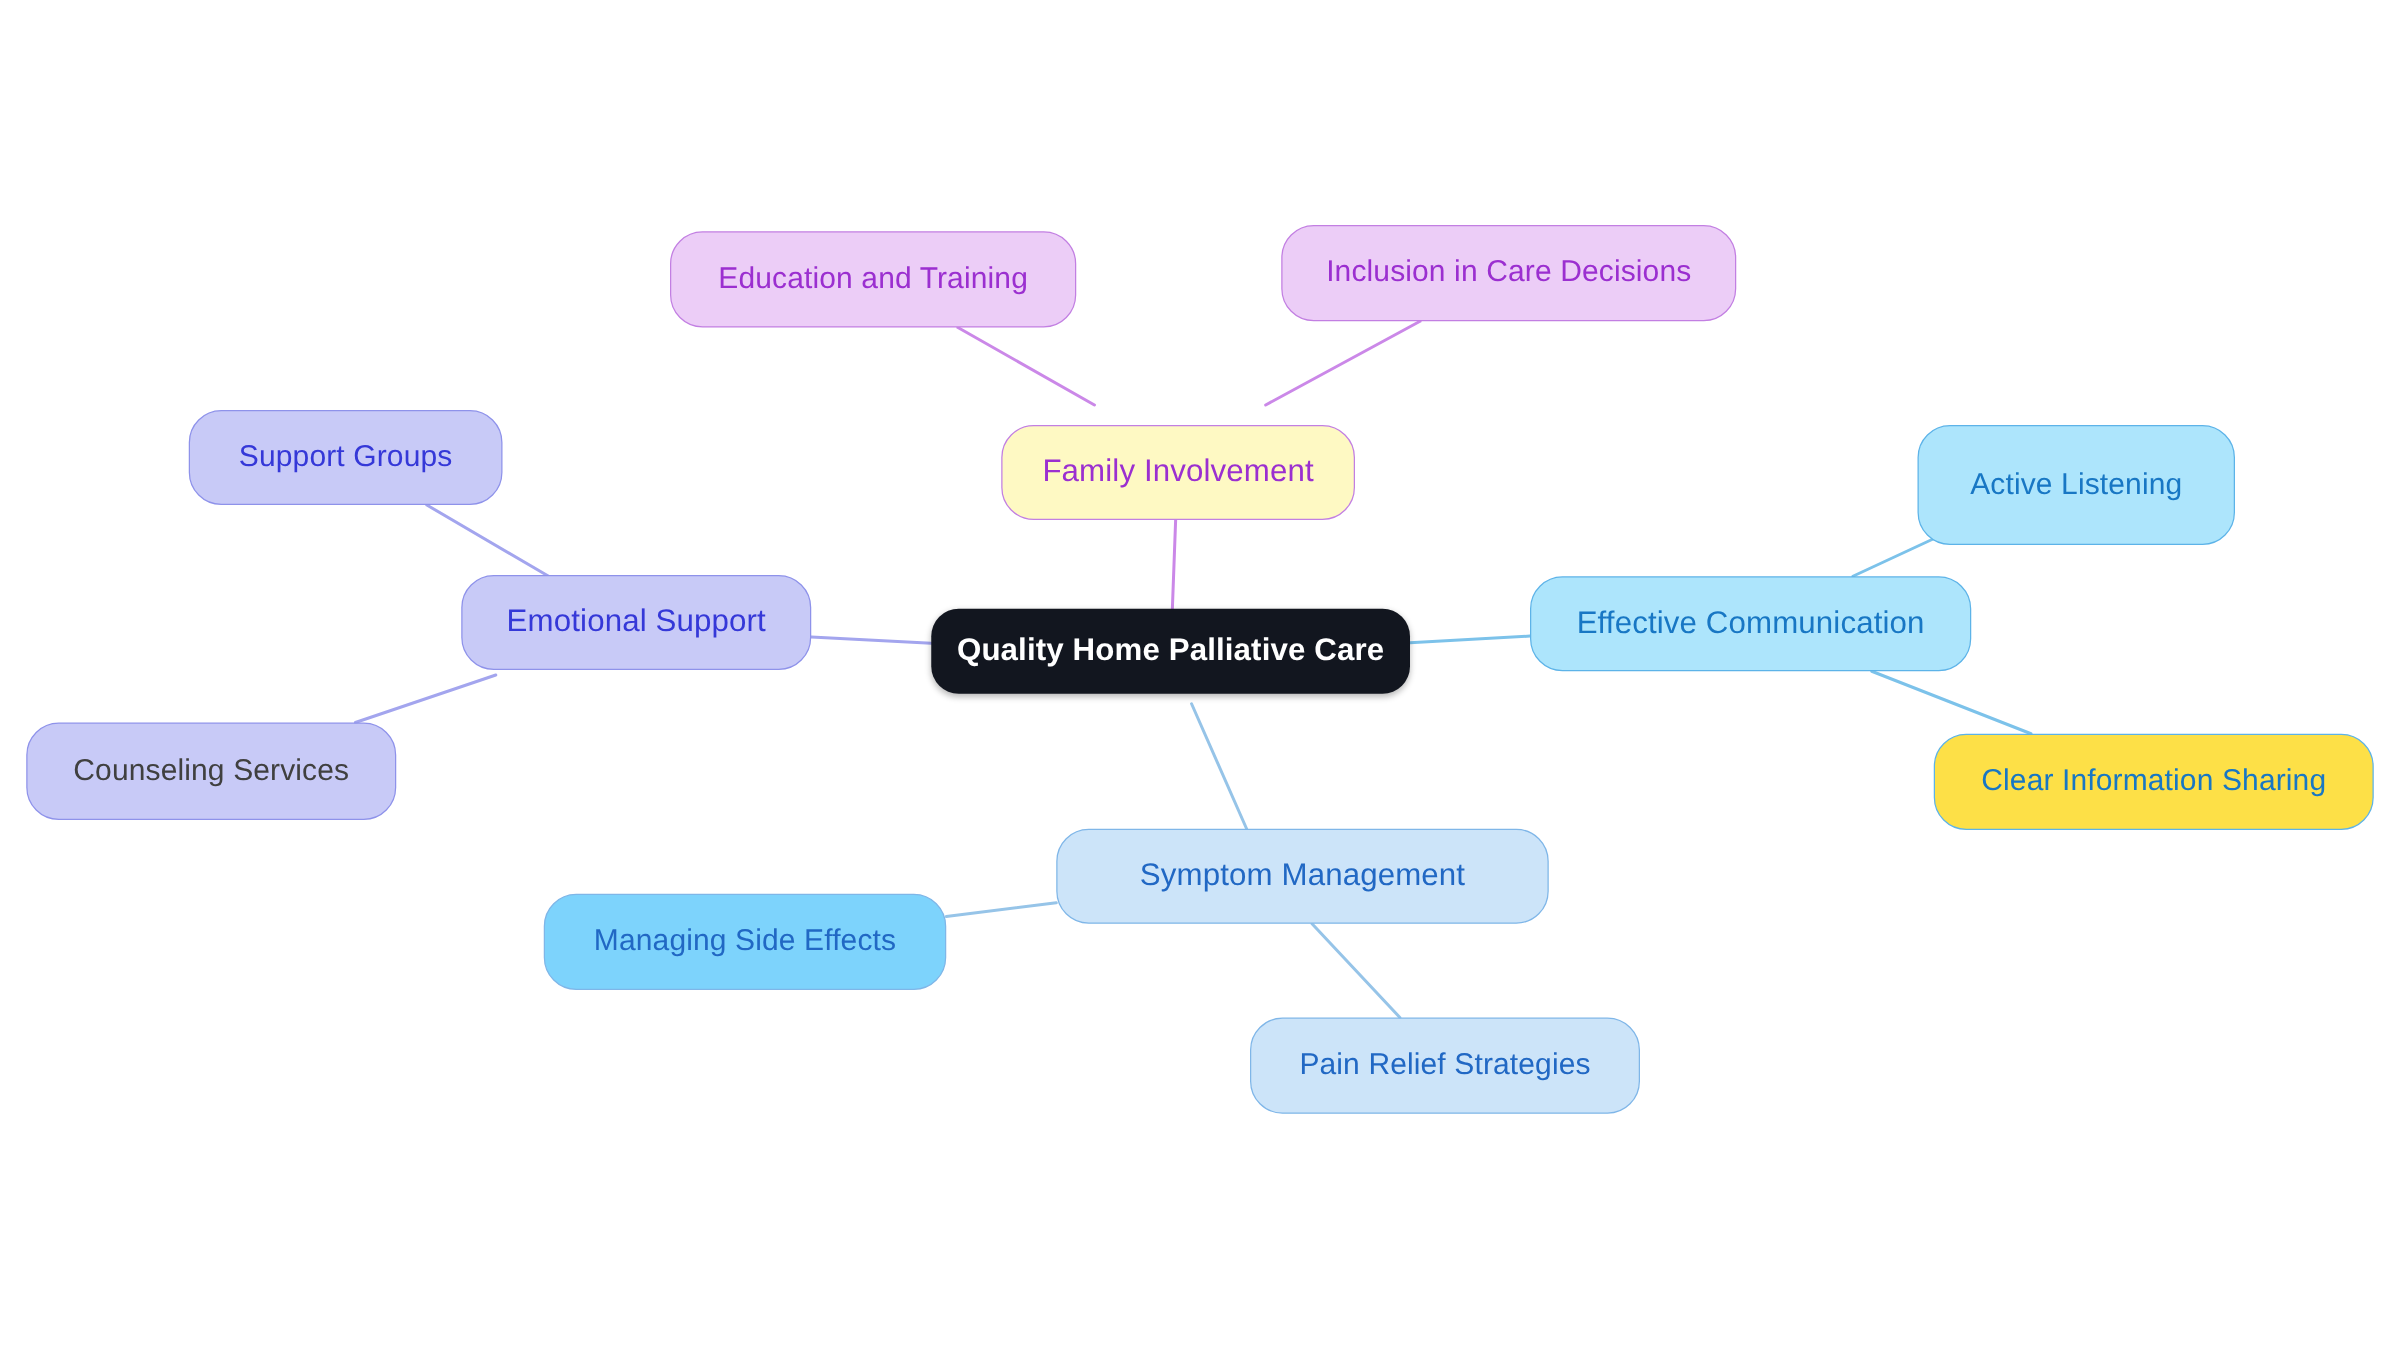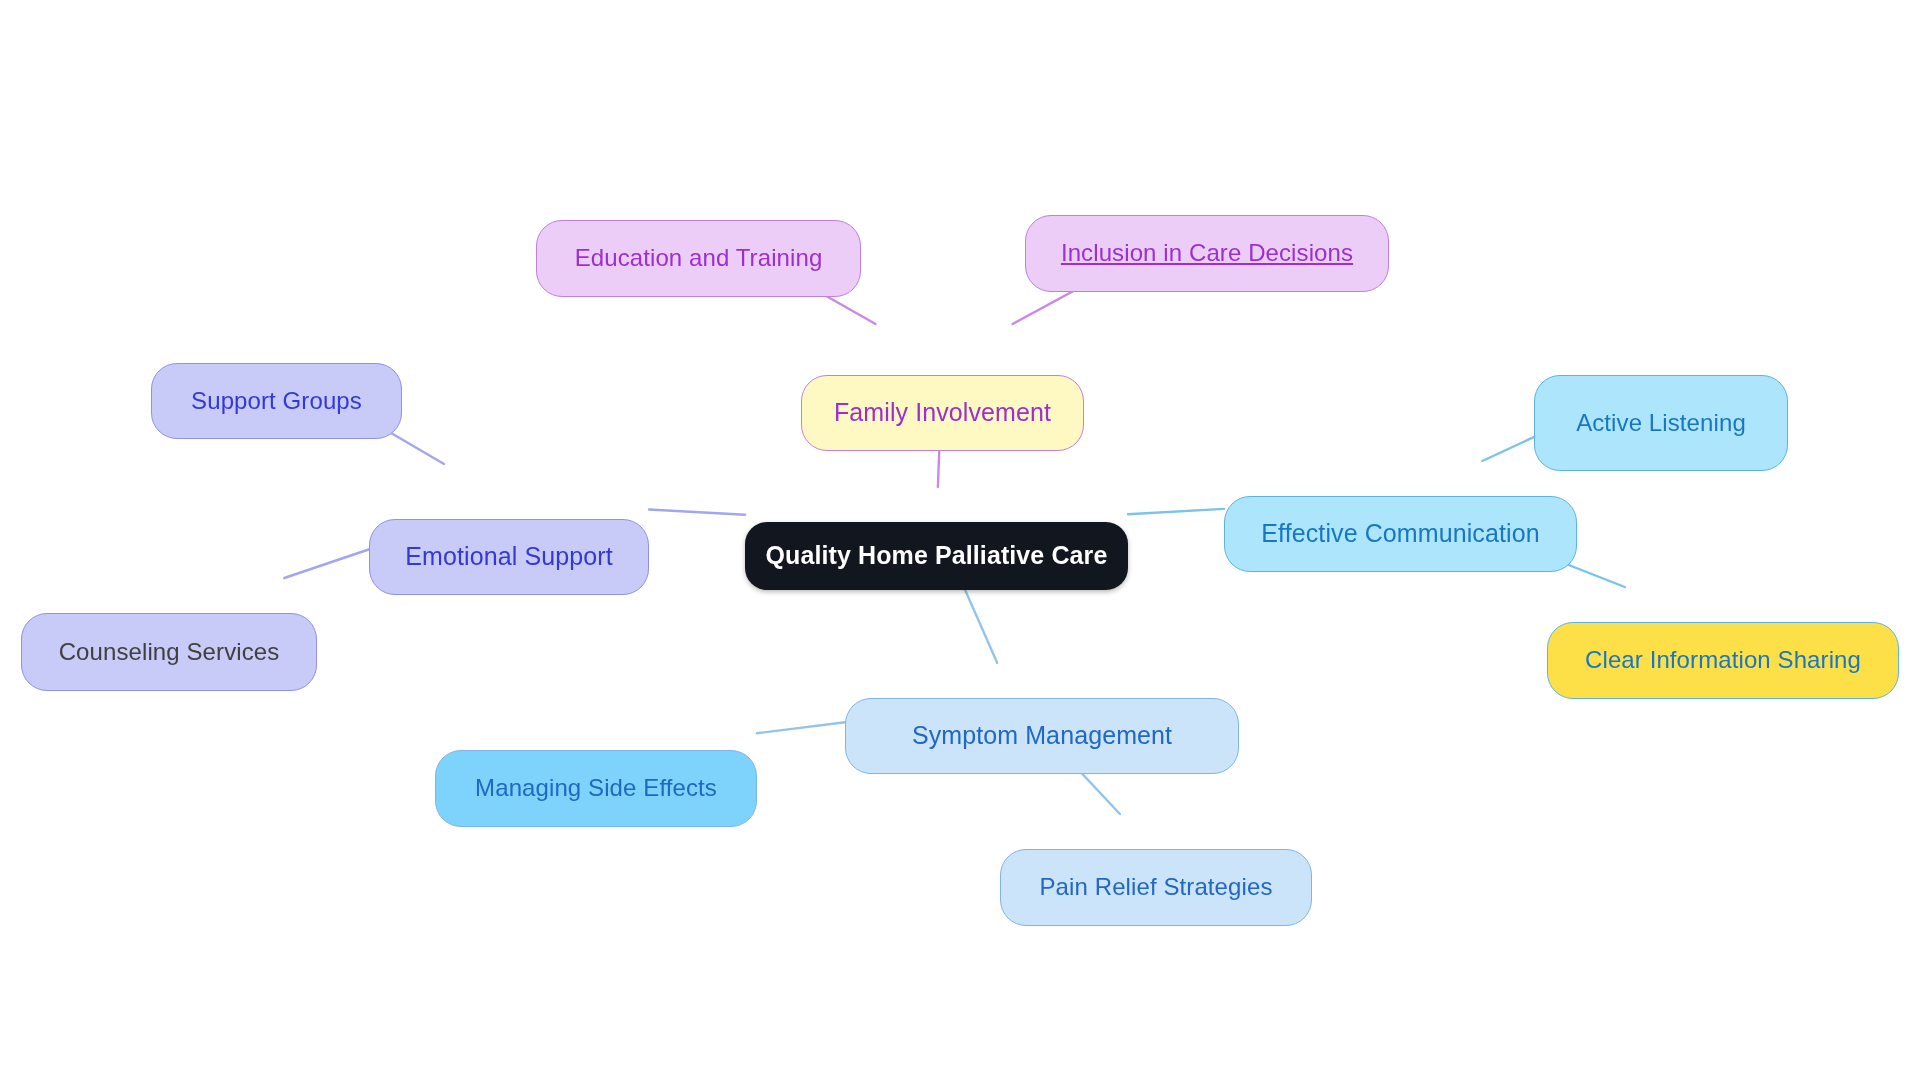--- a/index.html
+++ b/index.html
@@ -31,21 +31,20 @@
     position: absolute;
     box-sizing: border-box;
     display: flex;
     align-items: center;
     justify-content: center;
     text-align: center;
     border-style: solid;
     border-width: 1.4px;
     white-space: nowrap;
     letter-spacing: 0.1px;
-    margin-top: 35px;
   }
   .node-label {
     display: block;
     line-height: 1.1;
   }
   .node.root {
     border-radius: 22px;
     border-width: 0;
     box-shadow: 0 2px 5px rgba(0,0,0,0.28);
   }
@@ -89,32 +88,32 @@
       </div>
       <div class="node branch" style="left: 845px; top: 663px; width: 394px; height: 76px; background: rgb(204, 228, 249); border-color: rgb(127, 182, 232); color: rgb(33, 104, 196);">
         <span class="node-label">Symptom Management</span>
       </div>
       <div class="node leaf" style="left: 435px; top: 715px; width: 322px; height: 77px; background: #7dd3fc; border-color: rgb(127, 182, 232); color: rgb(33, 104, 196);">
         <span class="node-label">Managing Side Effects</span>
       </div>
       <div class="node leaf" style="left: 1000px; top: 814px; width: 312px; height: 77px; background: rgb(204, 228, 249); border-color: rgb(127, 182, 232); color: rgb(33, 104, 196);">
         <span class="node-label">Pain Relief Strategies</span>
       </div>
-      <div class="node branch" style="left: 369px; top: 484px; width: 280px; height: 76px; background: rgb(200, 202, 247); border-color: rgb(142, 146, 234); color: rgb(53, 56, 216);">
+      <div class="node branch" style="left: 369px; top: 460px; width: 280px; height: 76px; background: rgb(200, 202, 247); border-color: rgb(142, 146, 234); color: rgb(53, 56, 216);">
         <span class="node-label">Emotional Support</span>
       </div>
       <div class="node leaf" style="left: 151px; top: 328px; width: 251px; height: 76px; background: rgb(200, 202, 247); border-color: rgb(142, 146, 234); color: rgb(53, 56, 216);">
         <span class="node-label">Support Groups</span>
       </div>
       <div class="node leaf" style="left: 21px; top: 578px; width: 296px; height: 78px; background: rgb(200, 202, 247); border-color: rgb(142, 146, 234); color: #404040;">
         <span class="node-label">Counseling Services</span>
       </div>
       <div class="node branch" style="left: 801px; top: 340px; width: 283px; height: 76px; background: #fef9c3; border-color: rgb(194, 127, 226); color: rgb(155, 47, 208);">
         <span class="node-label">Family Involvement</span>
       </div>
       <div class="node leaf" style="left: 536px; top: 185px; width: 325px; height: 77px; background: rgb(236, 205, 247); border-color: rgb(194, 127, 226); color: rgb(155, 47, 208);">
         <span class="node-label">Education and Training</span>
       </div>
-      <div class="node leaf" style="left: 1025px; top: 180px; width: 364px; height: 77px; background: rgb(236, 205, 247); border-color: rgb(194, 127, 226); color: rgb(155, 47, 208); text-decoration: underline;">
+      <div class="node leaf" style="left: 1025px; top: 180px; width: 364px; height: 77px; background: rgb(236, 205, 247); border-color: rgb(194, 127, 226); color: rgb(155, 47, 208);">
         <span class="node-label">Inclusion in Care Decisions</span>
       </div>
     </div>
 </div>
 
 </body></html>

